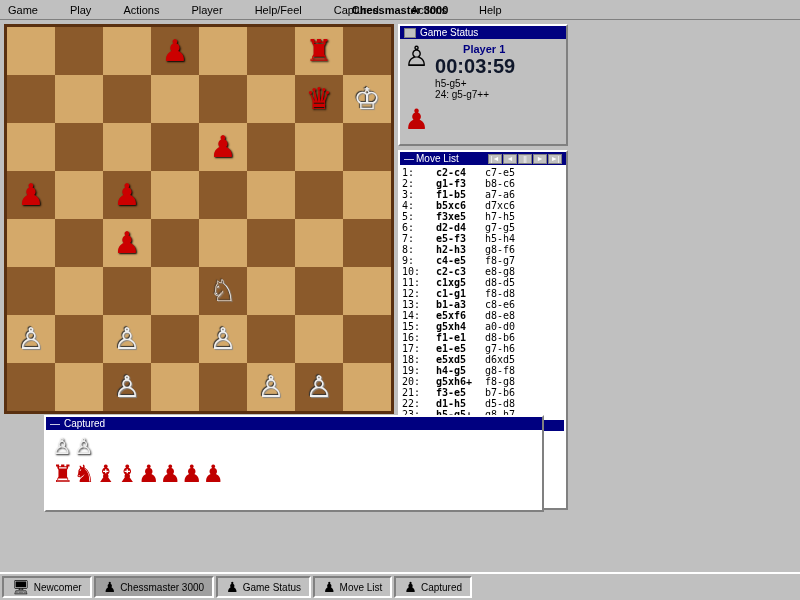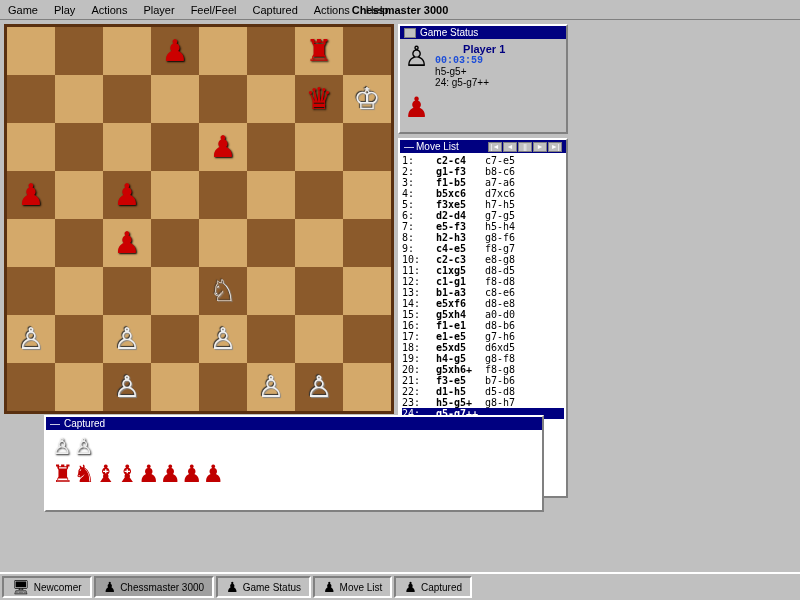--- a/index.html
+++ b/index.html
@@ -24,21 +24,21 @@
     }
     #menubar .title-bar-text {
       position: absolute;
       left: 50%;
       transform: translateX(-50%);
       font-size: 11px;
       font-weight: bold;
     }
     #menubar .menu-items {
       display: flex;
-      gap: 0;
+      gap: 16px;
     }
     #menubar .menu-item {
       padding: 2px 8px;
       cursor: pointer;
       font-size: 11px;
     }
 
     
     #main-area {
       display: flex;
@@ -122,24 +122,24 @@
     }
     .player-info .player-name {
       font-weight: bold;
       font-size: 11px;
     }
     .player-info .player-name.active {
       color: #000080;
       padding-left: 28px;
     }
     .player-info .timer {
-      font-size: 10px;
+      font-size: 20px;
       font-weight: bold;
-      color: #1d4ed8;
-      font-family: Liberation Mono, monospace;
+      color: #0f172a;
+      font-family: Liberation Sans, sans-serif;
     }
     .player-info .move-info {
       font-size: 10px;
     }
 
     
     #move-list-panel {
       background: #c0c0c0;
       border: 2px solid;
       border-color: #ffffff #808080 #808080 #ffffff;
@@ -264,21 +264,21 @@
   </style>
 </head>
 <body>
 
 <div id="menubar">
   <div class="menu-items">
     <span class="menu-item">Game</span>
     <span class="menu-item">Play</span>
     <span class="menu-item">Actions</span>
     <span class="menu-item">Player</span>
-    <span class="menu-item">Feel/Feel</span>
+    <span class="menu-item">Help/Feel</span>
     <span class="menu-item">Captured</span>
     <span class="menu-item">Actions</span>
     <span class="menu-item">Help</span>
   </div>
   <span class="title-bar-text">Chessmaster 3000</span>
 </div>
 
 <div id="main-area">
 
   <div id="board-container">

